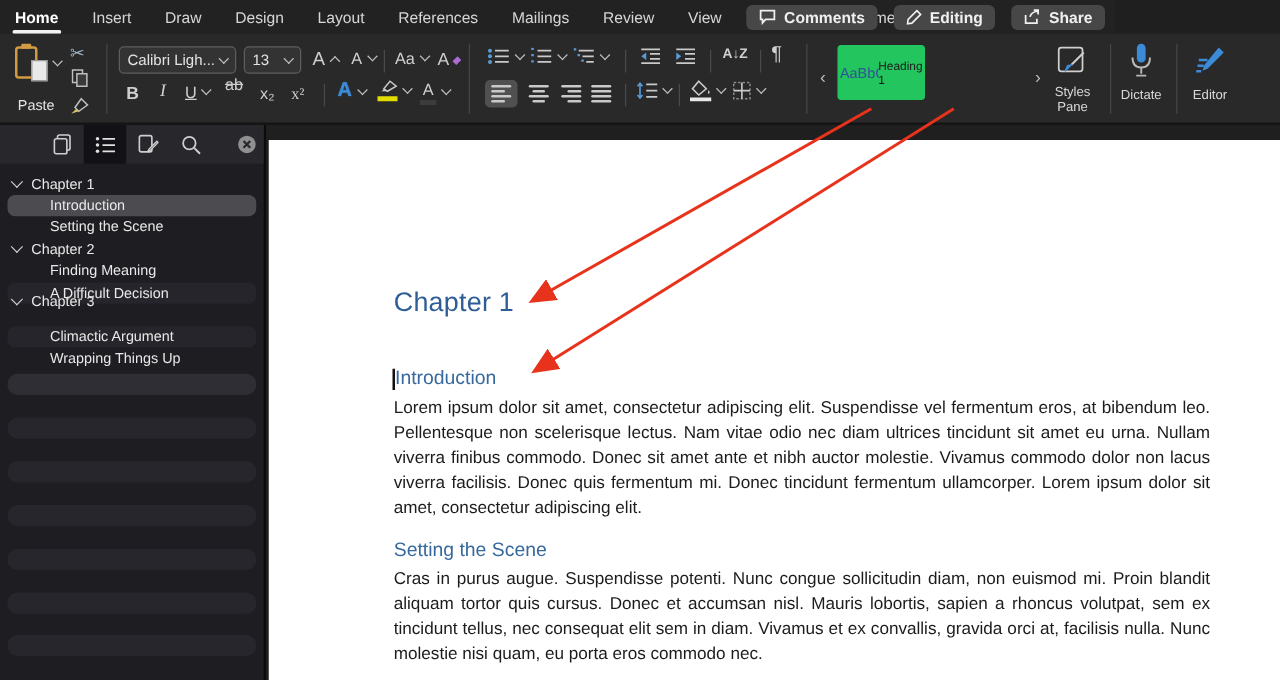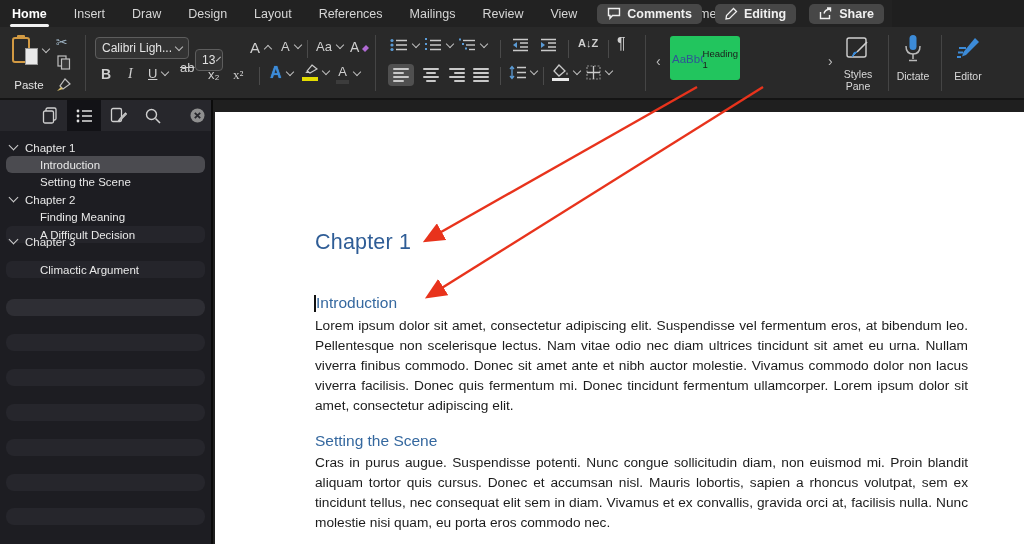--- a/index.html
+++ b/index.html
@@ -142,21 +142,21 @@
         <path d="M10 2 L15 7 L8 12 L5 9 Z" fill="none" stroke="#bfbfbf" stroke-width="1.2"></path>
         <path d="M2 14 L6 10 L8 12 Z" fill="#d9c06a"></path>
       </svg>
     </div>
     <div class="sep" style="left:85px;"></div>
 
     <div class="combo" style="position:absolute;left:95px;top:10px;width:94px;">
       <span>Calibri Ligh...</span>
         <span class="chv"></span>
     </div>
-    <div class="combo" style="position:absolute;left:195px;top:22px;width:28px;">
+    <div class="combo" style="position:absolute;left:195px;top:10px;width:46px;">
       <span>13</span>
         <span class="chv"></span>
     </div>
     <div class="rb" style="left:250px;top:12px;font-size:15px;">
       <span>A</span>
         <span class="chv" style="transform:rotate(-135deg);margin-top:2px;"></span>
     </div>
     <div class="rb" style="left:281px;top:12px;font-size:13px;">
       <span>A</span>
         <span class="chv"></span>
@@ -408,20 +408,24 @@
           <span style="width: 34px; flex: 0 0 auto;"></span>
           <span>Finding Meaning</span>
         </div>
         <div class="trow" style="top: 102px;">
           <span class="twist"></span>
           <span>Chapter 3</span>
         </div>
         <div class="trow subtle" style="top: 130.15px;">
           <span style="width: 34px; flex: 0 0 auto;"></span>
           <span>Climactic Argument</span>
+        </div>
+        <div class="trow" style="top: 147.6px;">
+          <span style="width: 34px; flex: 0 0 auto;"></span>
+          <span>Wrapping Things Up</span>
         </div>
         <div class="pill lighter" style="top: 168px;"></div>
         <div class="pill" style="top: 202.9px;"></div>
         <div class="pill" style="top: 237.8px;"></div>
         <div class="pill" style="top: 272.7px;"></div>
         <div class="pill" style="top: 307.6px;"></div>
         <div class="pill" style="top: 342.5px;"></div>
         <div class="pill" style="top: 377.4px;"></div>
       </div>
   </div>

